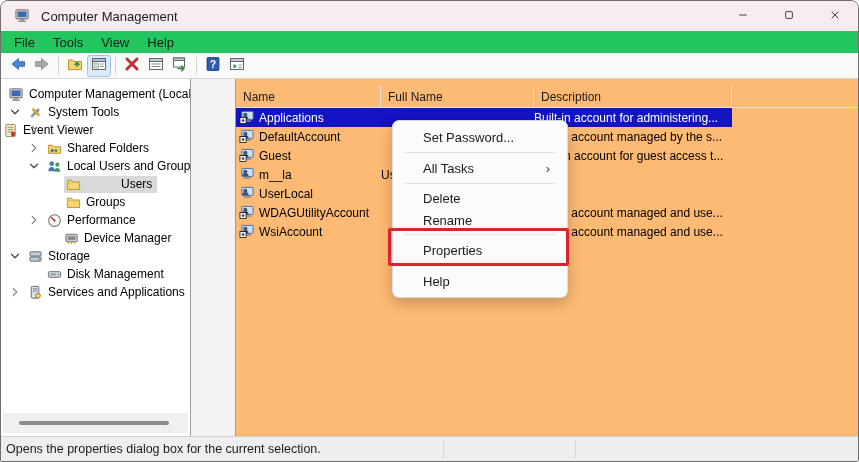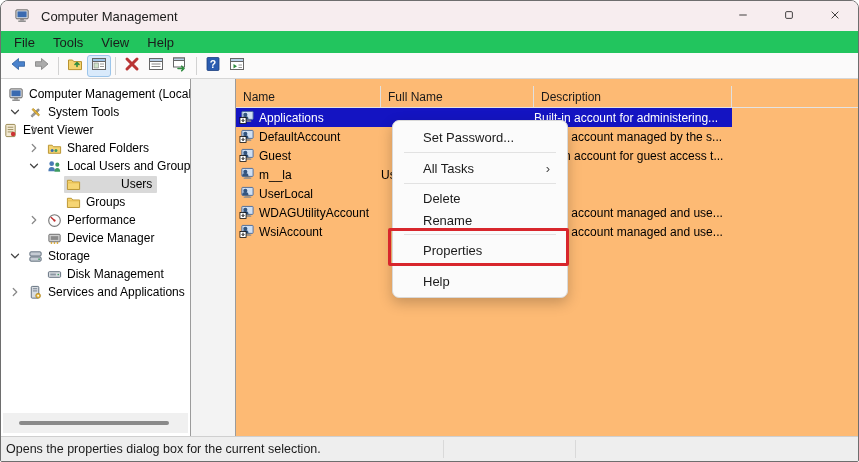--- a/index.html
+++ b/index.html
@@ -291,21 +291,21 @@
               <span class="tree-icon">
                 <svg width="15" height="15" viewBox="0 0 16 16" xmlns="http://www.w3.org/2000/svg">
                   <circle cx="8" cy="8" r="6.2" fill="#fdfdfd" stroke="#777" stroke-width="1.2"></circle>
                   <path d="M8 8 L4.5 4.8" stroke="#c03030" stroke-width="1.5" stroke-linecap="round"></path>
                   <circle cx="8" cy="8" r="1.2" fill="#c03030"></circle>
                 </svg>
               </span>
               <span>Performance</span>
             </span>
           </div>
-          <div class="tree-row" style="padding-left: 44px;">
+          <div class="tree-row" style="padding-left: 44px; margin-left: 17px;">
             <span class="tree-inner">
               <span class="tree-icon">
                 <svg width="15" height="15" viewBox="0 0 16 16" xmlns="http://www.w3.org/2000/svg">
                   <rect x="2" y="3.5" width="12" height="8" rx="1" fill="#cfcfcf" stroke="#666" stroke-width="1"></rect>
                   <rect x="4" y="5.5" width="8" height="4" fill="#8a8a8a"></rect>
                   <rect x="4" y="11.8" width="1.5" height="2" fill="#d9a93a"></rect>
                   <rect x="7.2" y="11.8" width="1.5" height="2" fill="#d9a93a"></rect>
                   <rect x="10.4" y="11.8" width="1.5" height="2" fill="#d9a93a"></rect>
                 </svg>
               </span>

